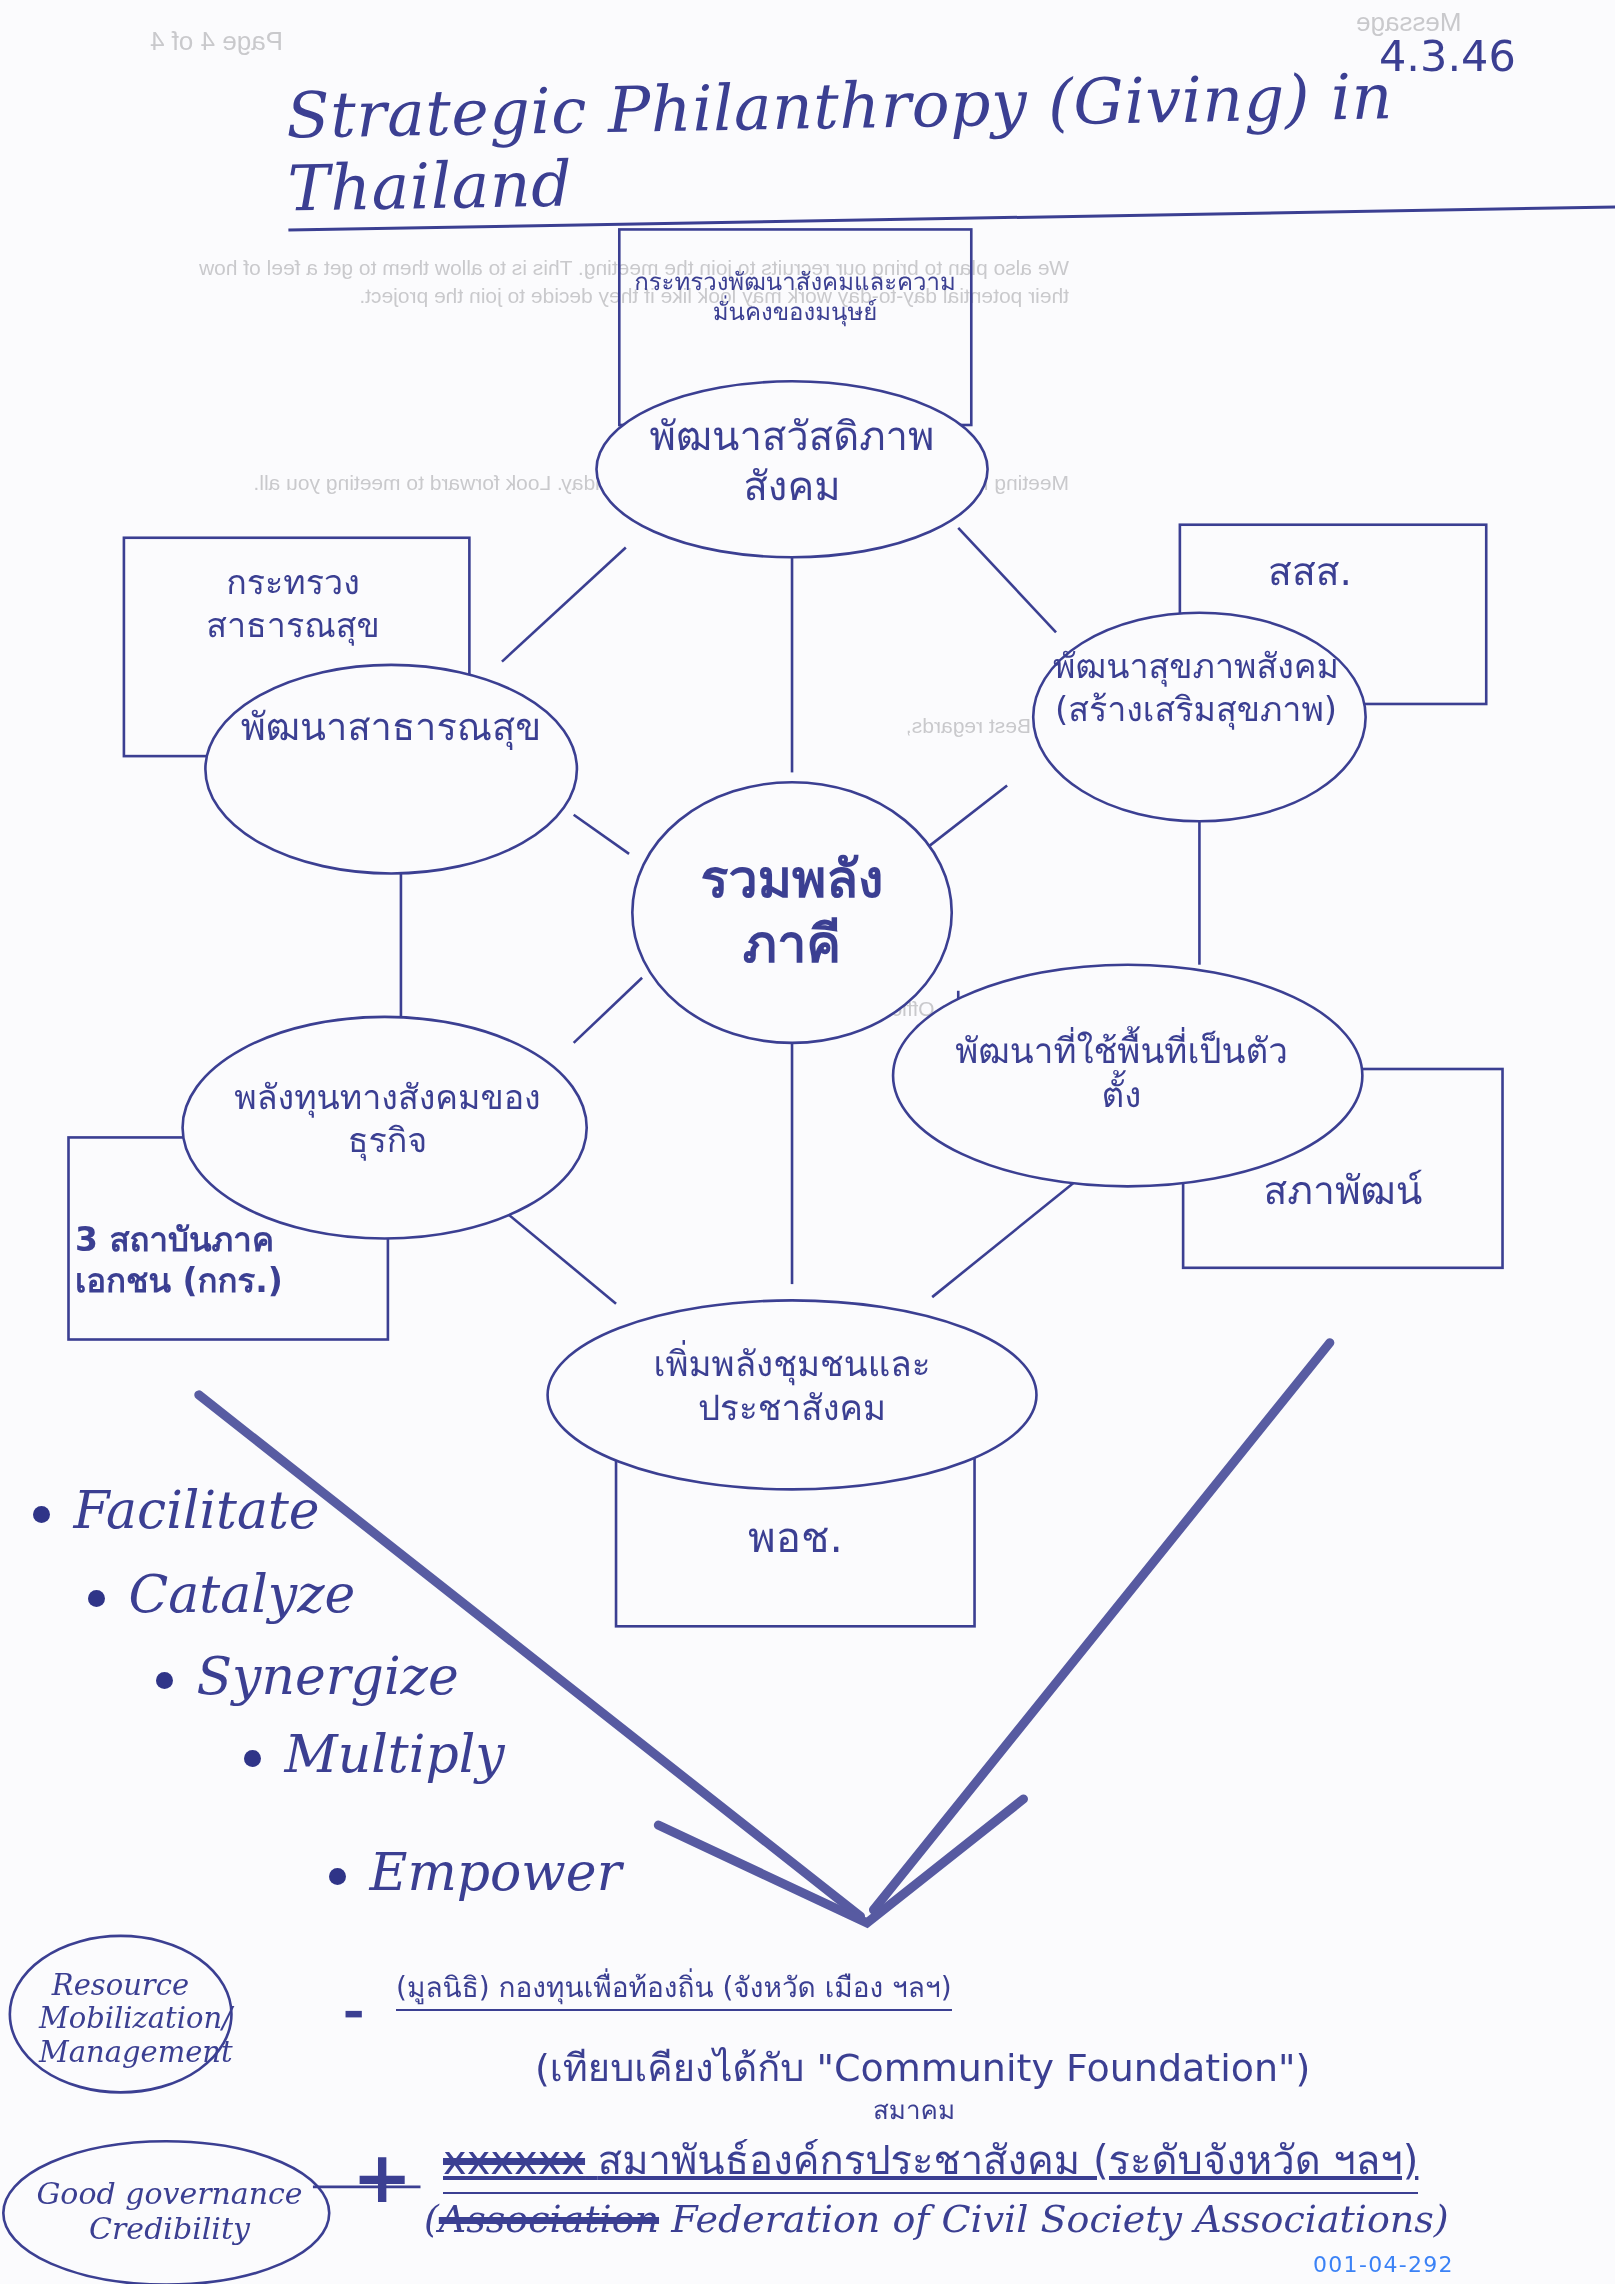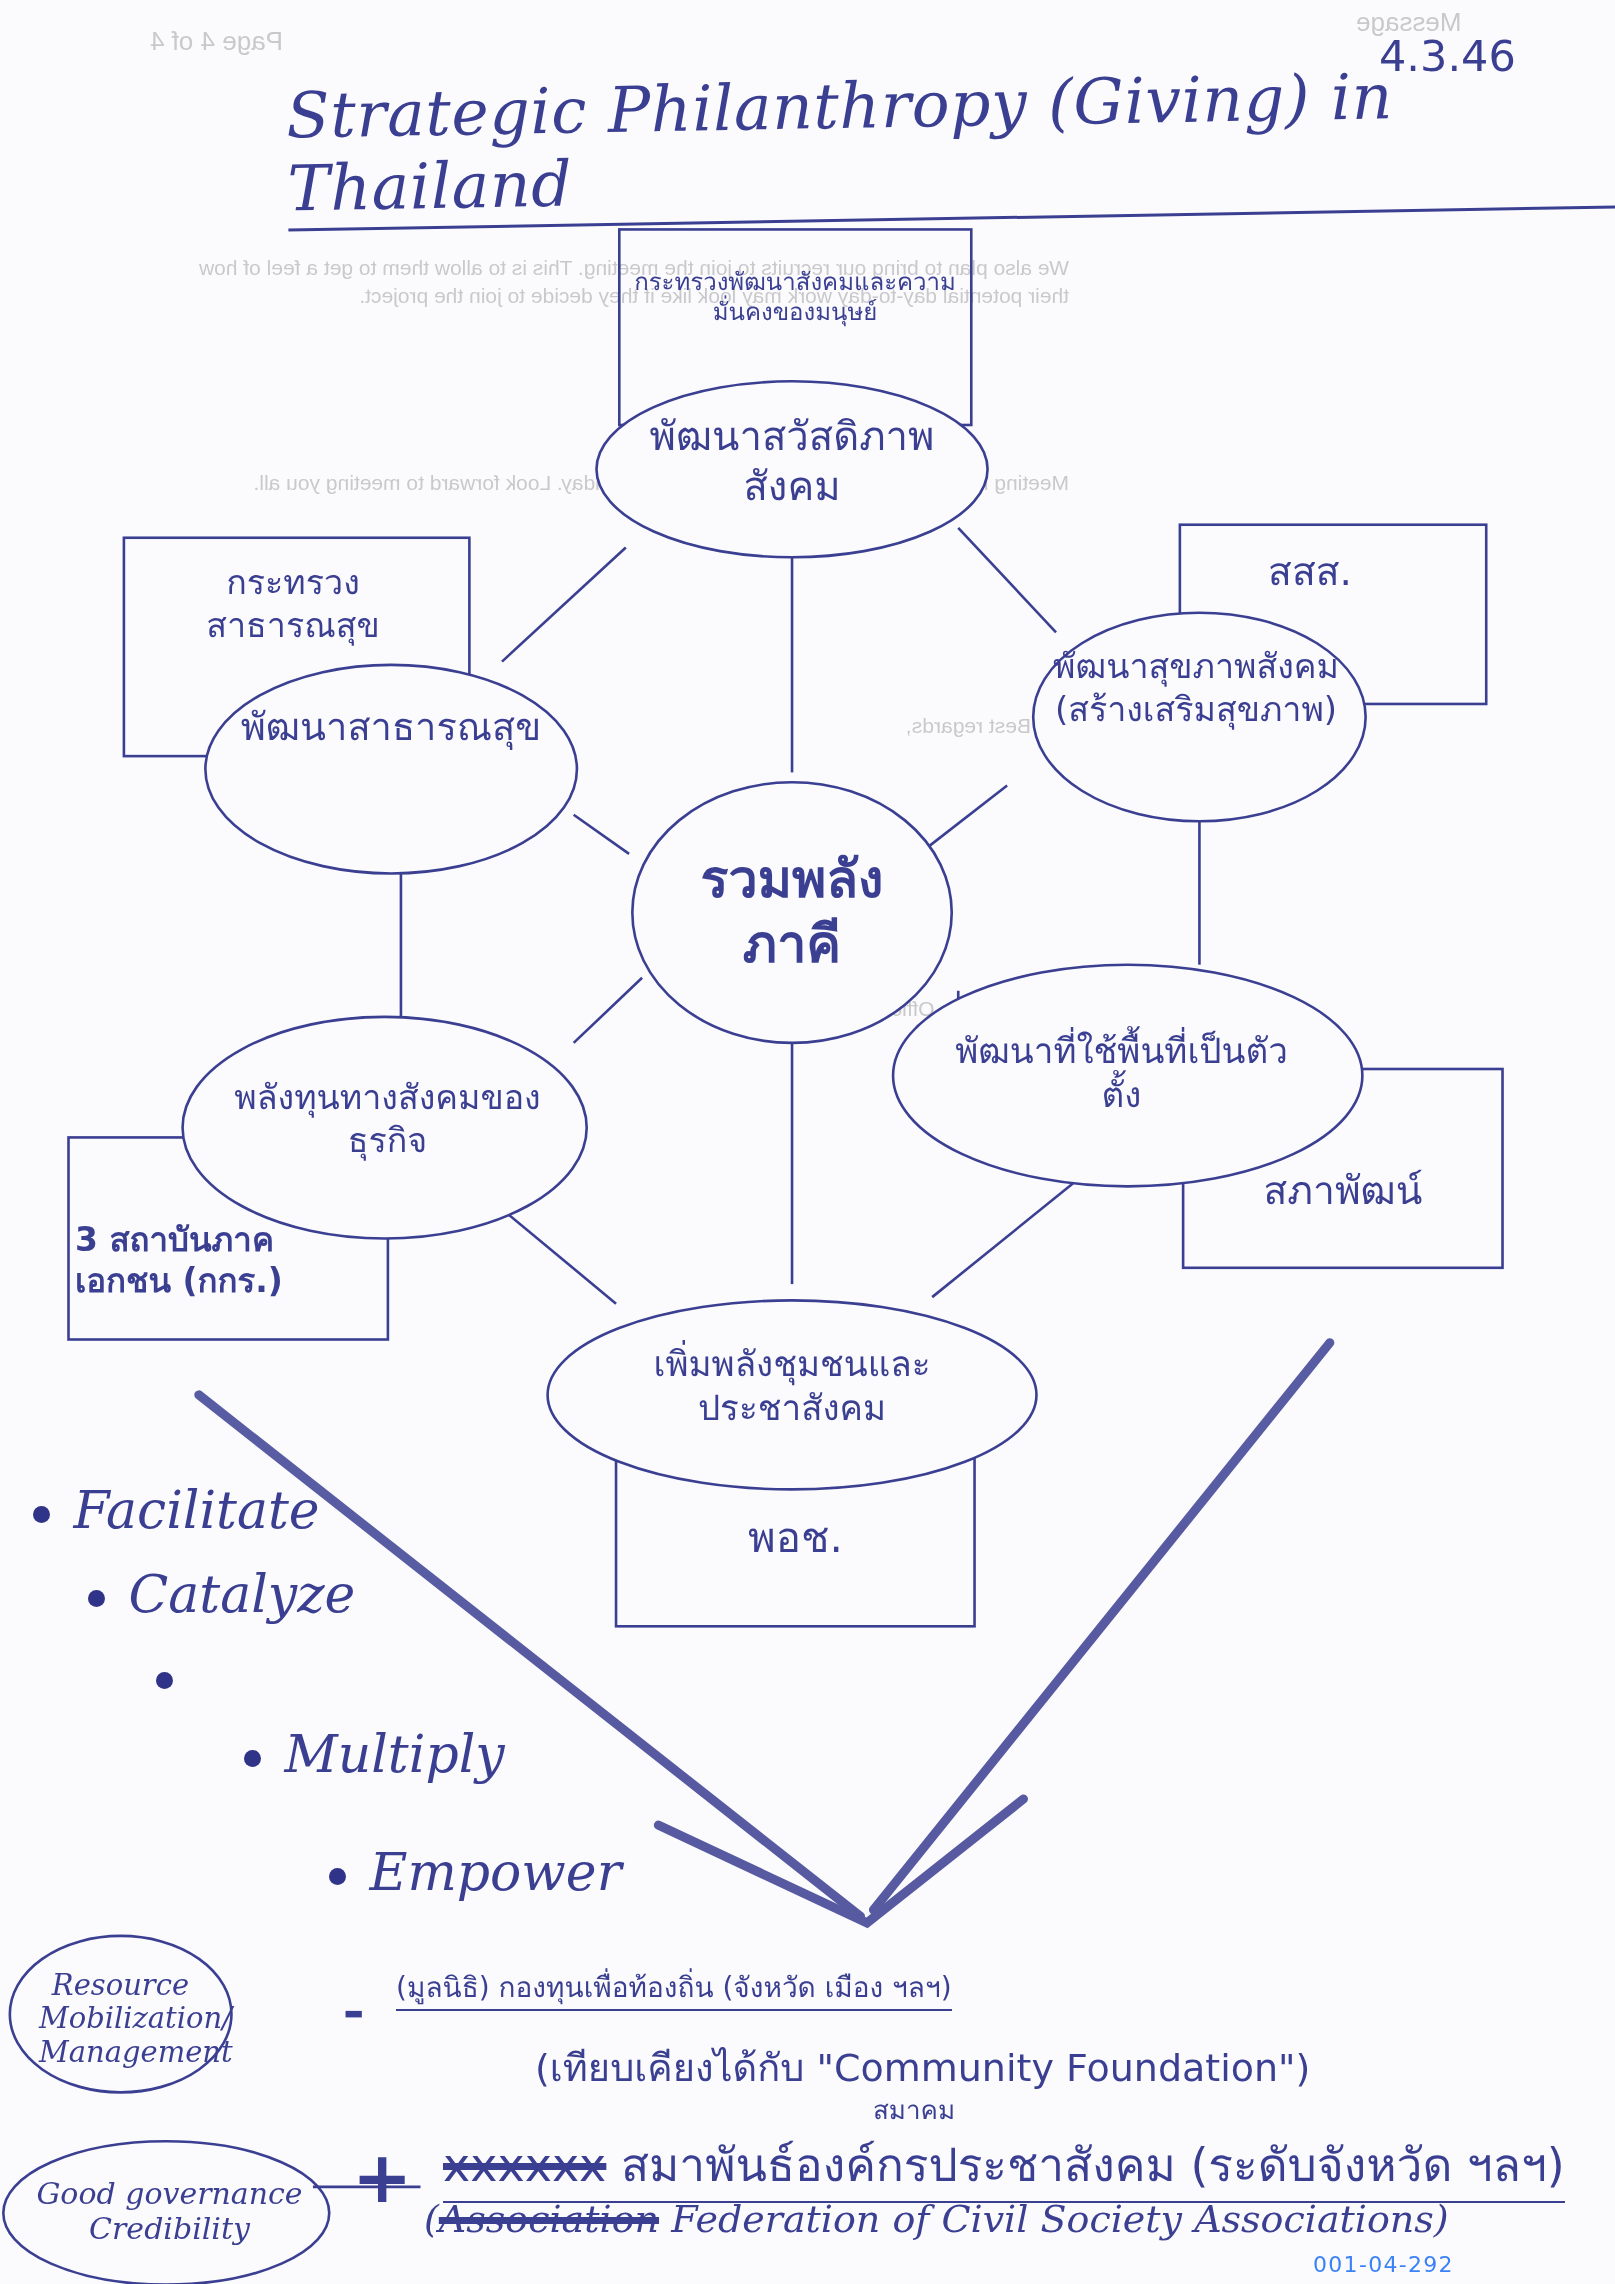--- a/index.html
+++ b/index.html
@@ -116,37 +116,37 @@
 <div class="label" style="left:606px;top:1343px;width:372px;font-size:35px;">เพิ่มพลังชุมชนและประชาสังคม</div>
 <div class="label" style="left:626px;top:1512px;width:339px;font-size:42px;">พอช.</div>
 
 <div class="bullet ink" style="left:33px;top:1480px;">
   <span class="dot"></span><span>Facilitate</span>
 </div>
 <div class="bullet ink" style="left:88px;top:1564px;">
   <span class="dot"></span><span>Catalyze</span>
 </div>
 <div class="bullet ink" style="left:156px;top:1646px;">
-  <span class="dot"></span>
+  <span class="dot"></span><span>Synergize</span>
 </div>
 <div class="bullet ink" style="left:244px;top:1724px;">
   <span class="dot"></span><span>Multiply</span>
 </div>
 <div class="bullet ink" style="left:329px;top:1802px;margin-top:40px;">
   <span class="dot"></span><span>Empower</span>
 </div>
 
 <div class="small-circle-text ink" style="left:39px;top:1969px;width:163px;">Resource Mobilization/ Management</div>
 <div class="row-text ink underline" style="left:352px;top:1965px;font-size:28px;margin-left:44px;">(มูลนิธิ) กองทุนเพื่อท้องถิ่น (จังหวัด เมือง ฯลฯ)</div>
 <div class="row-text ink" style="left:535px;top:2037px;font-size:38px;">(เทียบเคียงได้กับ "Community Foundation")</div>
 
 <div class="small-circle-text ink" style="left:26px;top:2177px;width:287px;font-size:30px;">Good governance Credibility</div>
 <div class="row-text ink" style="left:352px;top:2135px;font-size:72px;font-weight:bold;">+</div>
 <div class="row-text ink" style="left:873px;top:2089px;font-size:26px;">สมาคม</div>
-<div class="row-text ink underline" style="left:443px;top:2128px;font-size:46px;">
+<div class="row-text ink underline" style="left:443px;top:2128px;font-size:40px;text-decoration:underline;">
   <span class="strike">xxxxxx</span>
   <span>สมาพันธ์องค์กรประชาสังคม (ระดับจังหวัด ฯลฯ)</span>
 </div>
 <div class="row-text ink" style="left:424px;top:2197px;font-size:38px;font-style:italic;font-family:'DejaVu Serif', serif;">
   <span>(</span><span class="strike">Association</span>
   <span>Federation of Civil Society Associations)</span>
 </div>
 
 <div class="docno">001-04-292</div>
 

